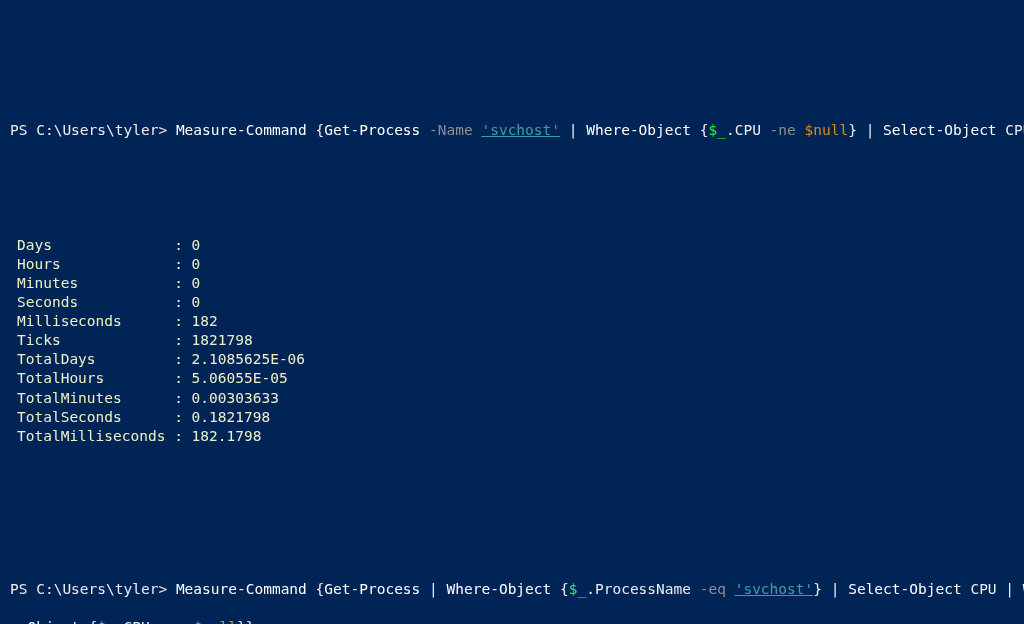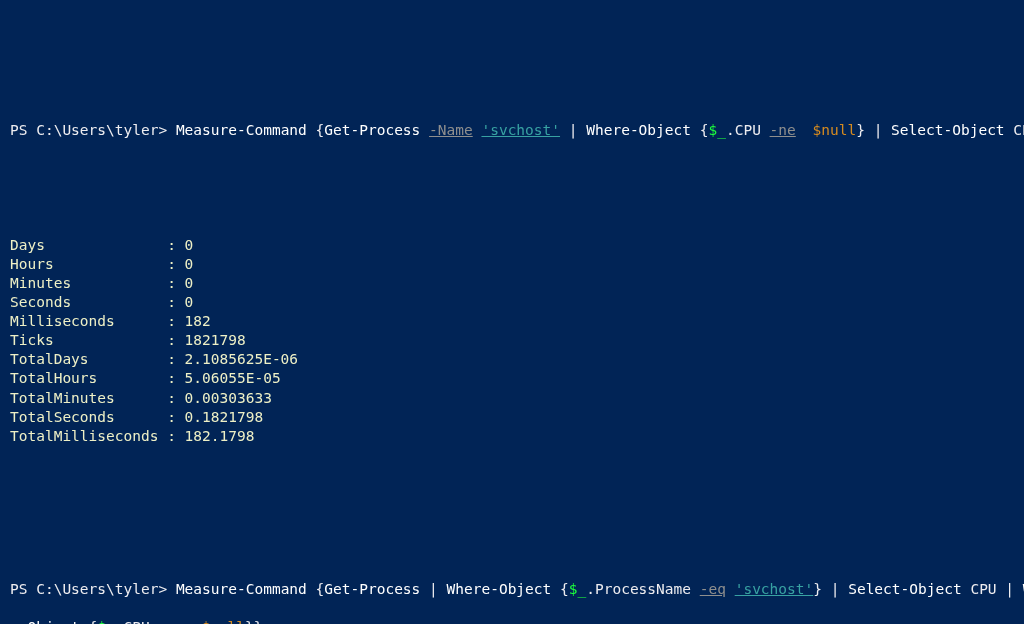--- a/index.html
+++ b/index.html
@@ -10,28 +10,28 @@
     font-size: 14.5px;
     line-height: 1.32;
     width: 1024px;
     height: 624px;
     overflow: hidden;
     padding: 6px 0 0 10px;
     white-space: pre;
   }
   .white { color: #eeedf0; margin-top: 24px; }
   .yellow { color: #ffffff; }
-  .gray { color: #8f8f8e; text-decoration: underline; }
+  .gray { color: #8f8f8e; }
   .teal { color: #38a2a2; text-decoration: underline; }
   .green { color: #1cfe3c; }
-  .orange { color: #d68b1f; margin-left: 8px; }
+  .orange { color: #d68b1f; }
   .paleyellow { color: #eef0c6; }
   .line { display: block; }
   .blank { height: 1.32em; }
-  .kv { display: flex; }
+  .kv { display: flex; margin-left: 7px; }
   .k { width: 18ch; }
   .sep { width: 2ch; }
 </style>
 </head>
 <body>
 
 
 
 <div>
 

